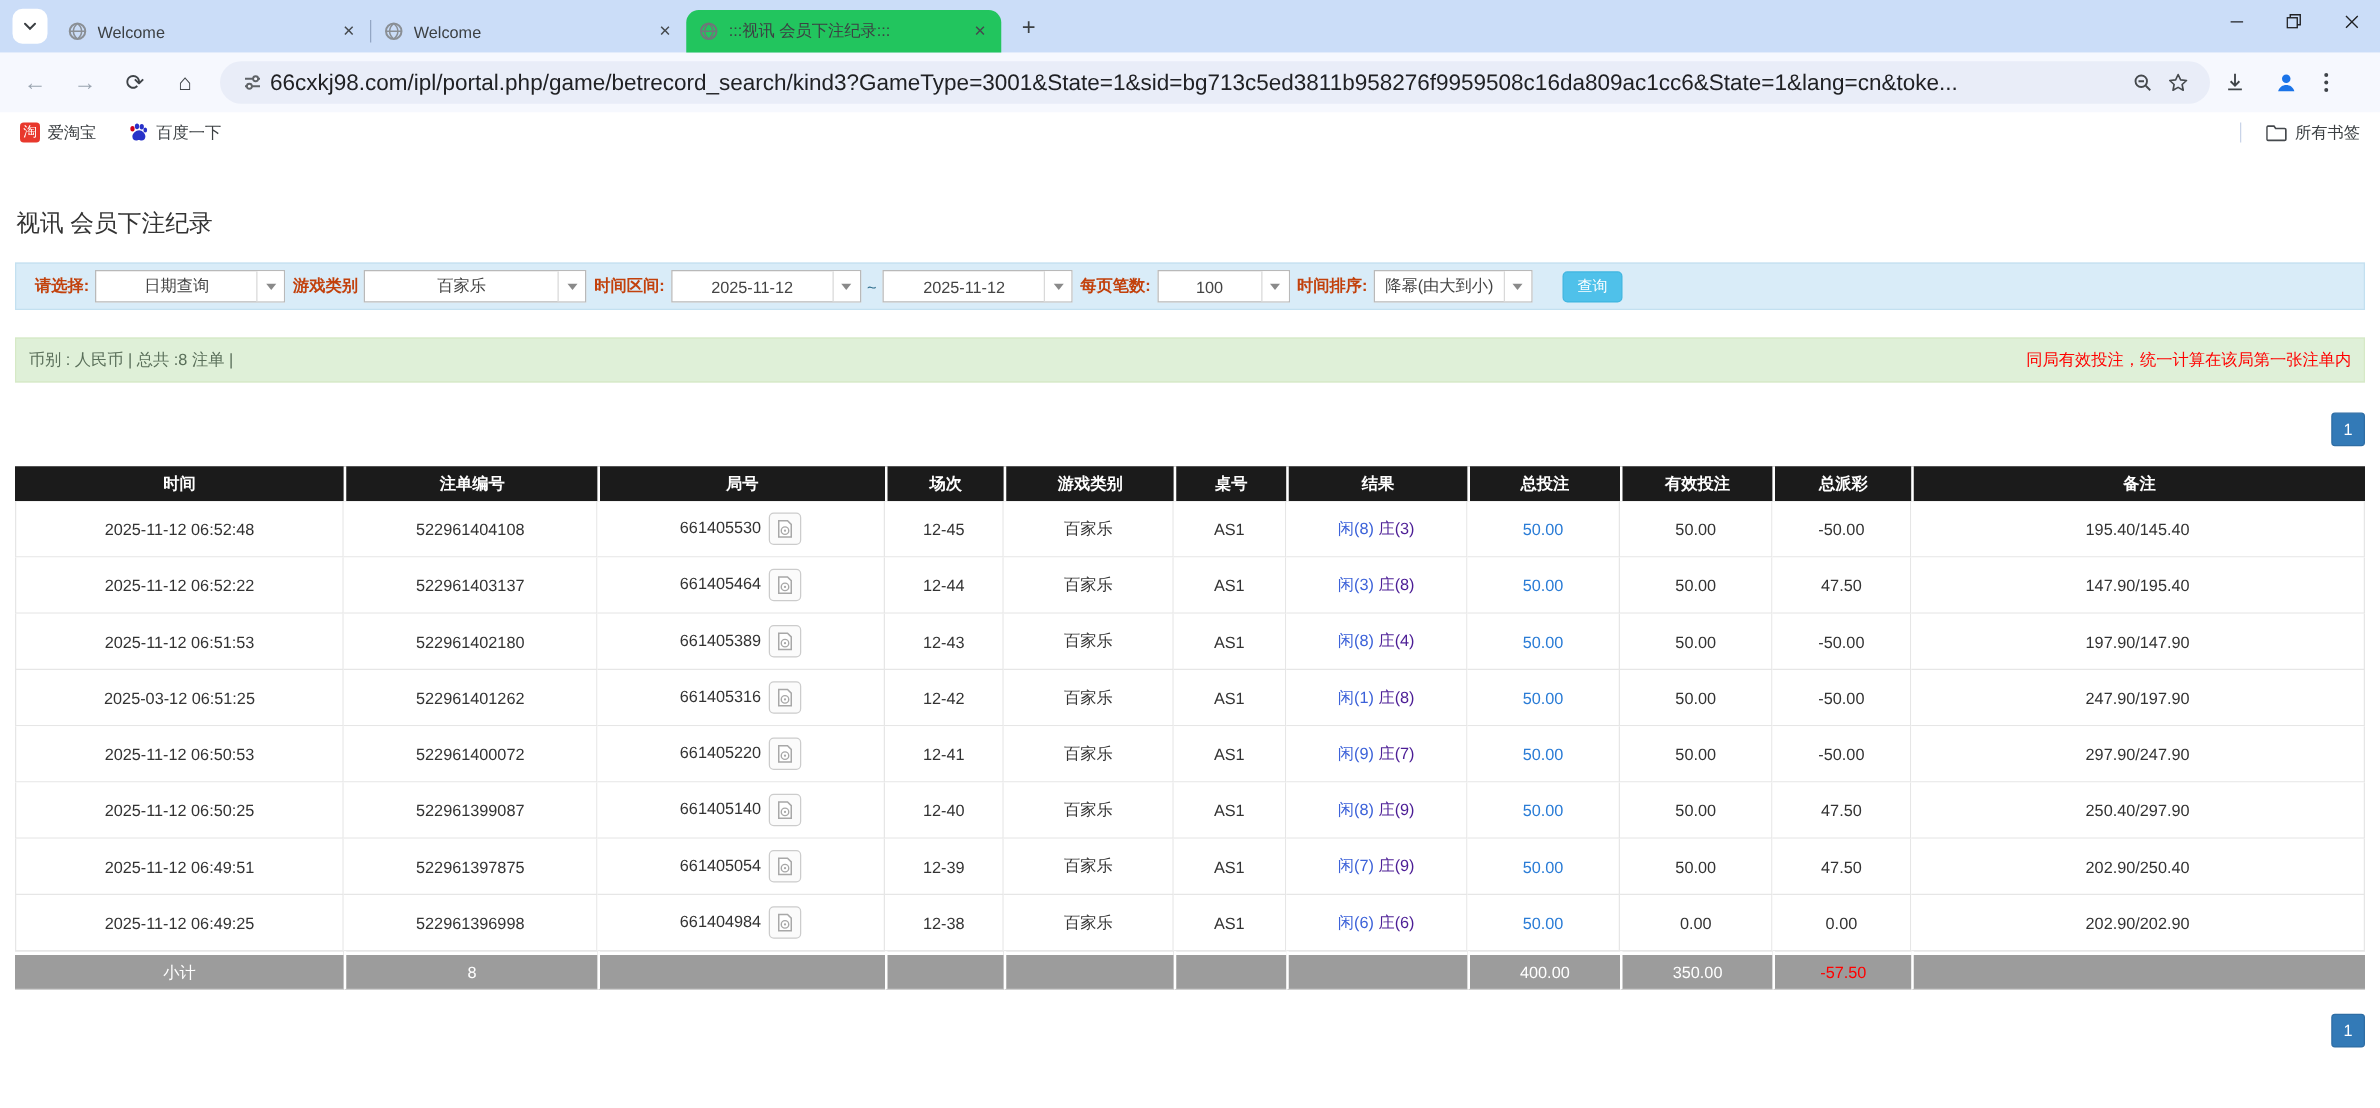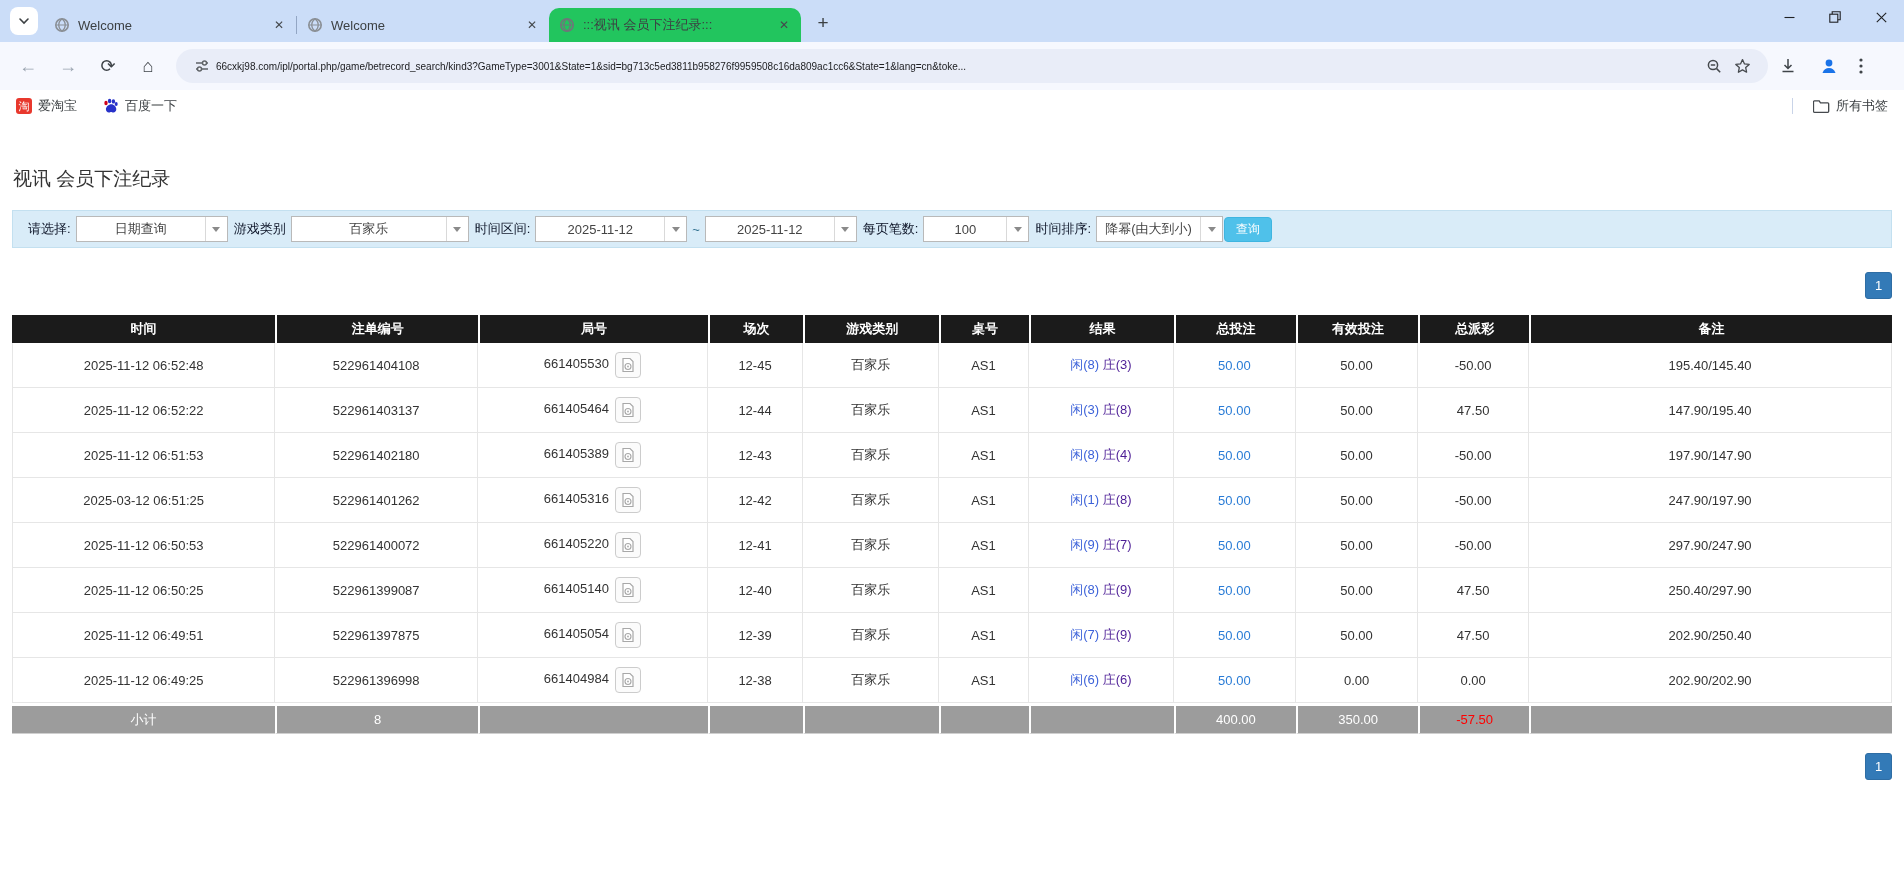--- a/index.html
+++ b/index.html
@@ -15,43 +15,43 @@
   .tab .tab-close { flex:0 0 18px; height:18px; border:none; background:transparent; font-size:12px; color:#45494d; border-radius:50%; cursor:pointer; line-height:18px; text-align:center; }
   .tab-divider { width:1px; height:18px; background:#93a6c4; margin-bottom:8px; }
   .new-tab-btn { width:28px; height:28px; border:none; background:transparent; font-size:19px; color:#3c4043; margin:0 0 5px 8px; cursor:pointer; border-radius:50%; }
   .win-controls { position:absolute; right:0; top:0; height:34px; display:flex; align-items:center; }
   .win-btn { width:46px; height:34px; border:none; background:transparent; display:flex; align-items:center; justify-content:center; cursor:pointer; }
 
   .toolbar { height:48px; background:#f6f8fe; display:flex; align-items:center; padding:0 8px; }
   .nav-btn { width:34px; height:34px; border:none; background:transparent; border-radius:50%; font-size:18px; color:#3f4449; margin:0 3px; cursor:pointer; }
   .nav-btn.dim { color:#9aa4b0; }
   .omnibox { flex:1; height:34px; background:#e9edf8; border-radius:17px; margin:0 8px; display:flex; align-items:center; padding:0 12px; min-width:0; }
-  .omni-url { flex:1; font-size:10px; color:#202124; white-space:nowrap; overflow:hidden; min-width:0; }
+  .omni-url { flex:1; font-size:18px; color:#202124; white-space:nowrap; overflow:hidden; min-width:0; }
   .omni-icon-btn { width:28px; height:28px; border:none; background:transparent; display:flex; align-items:center; justify-content:center; cursor:pointer; border-radius:50%; }
   .toolbar-right { display:flex; align-items:center; }
 
   .bookmarks { height:32px; background:#fff; display:flex; align-items:center; padding:0 10px; }
   .bm-item { display:flex; align-items:center; height:24px; padding:0 6px; border-radius:6px; cursor:pointer; margin-right:14px; }
   .bm-item .bm-label { font-size:13px; color:#3c4043; margin-left:6px; }
   .bm-taobao-ico { width:16px; height:16px; background:#e8382d; border-radius:3px; color:#fff; font-size:11px; line-height:16px; text-align:center; }
   .bm-right { margin-left:auto; display:flex; align-items:center; }
   .bm-sep { width:1px; height:16px; background:#c9d4e8; margin-right:14px; }
 
   
   .page { background:#fff; }
   .page-title { font-size:19px; font-weight:400; color:#333; margin:44px 0 0 13px; }
 
   .filter-bar { margin:18px 12px 0; height:38px; background:#d9ecf8; border:1px solid #c3e0f0; display:flex; align-items:center; padding:0 9px; font-size:13px; }
-  .f-label { color:#0f172a; font-weight:normal; margin:0 5px 0 6px; white-space:nowrap; }
+  .f-label { color:#c2410c; font-weight:bold; margin:0 5px 0 6px; white-space:nowrap; }
   .combo { display:inline-flex; align-items:center; height:26px; background:#fff; border:1px solid #b9b9b9; }
   .combo .combo-val { padding:0 8px; color:#444; white-space:nowrap; overflow:hidden;text-align:center; }
   .combo .combo-arrow { width:22px; align-self:stretch; border-left:1px solid #d9d9d9; display:flex; align-items:center; justify-content:center; cursor:pointer; background:#fff; }
   .tri-down { width:0; height:0; border-left:4px solid transparent; border-right:4px solid transparent; border-top:5px solid #8a8a8a; }
   .tilde { color:#31708f; margin:0 5px; }
-  .search-btn { margin-left:1px; height:25px; padding:0 11px; background:#4fc1ea; border:1px solid #3fb5e0; border-radius:4px; color:#fff; font-size:12px; cursor:pointer; }
+  .search-btn { margin-left:24px; height:25px; padding:0 11px; background:#4fc1ea; border:1px solid #3fb5e0; border-radius:4px; color:#fff; font-size:12px; cursor:pointer; }
 
   .summary-bar { margin:22px 12px 0; height:36px; background:#dff0d8; border:1px solid #d6e9c6; display:flex; align-items:center; justify-content:space-between; padding:0 10px; font-size:13px; }
   .summary-left { color:#5a6f5a; }
   .summary-right { color:#ff0000; }
 
   .pager { display:flex; justify-content:flex-end; margin:24px 12px 0; }
   .pager.bottom { margin-top:19px; }
   .page-btn { width:27px; height:27px; background:#337ab7; border:1px solid #2e6da4; border-radius:3px; color:#fff; font-size:13px; cursor:pointer; }
 
   table.bets { width:1880px; margin:16px 12px 0; border-collapse:separate; border-spacing:0; table-layout:fixed; }
@@ -266,20 +266,24 @@
     <span class="combo" style="width:127px">
       <span class="combo-val" style="flex:1">降幂(由大到小)</span>
       <span class="combo-arrow">
           <span class="tri-down"></span>
         </span>
     </span>
 
     <button class="search-btn">查询</button>
   </div>
 
+  <div class="summary-bar">
+    <span class="summary-left">币别 : 人民币 | 总共 :8 注单 |</span>
+    <span class="summary-right">同局有效投注，统一计算在该局第一张注单内</span>
+  </div>
 
   <div class="pager top">
     <button class="page-btn">1</button>
   </div>
 
   <table class="bets">
     <colgroup id="cols">
         <col style="width: 14%;">
         <col style="width: 10.8%;">
         <col style="width: 12.2%;">

